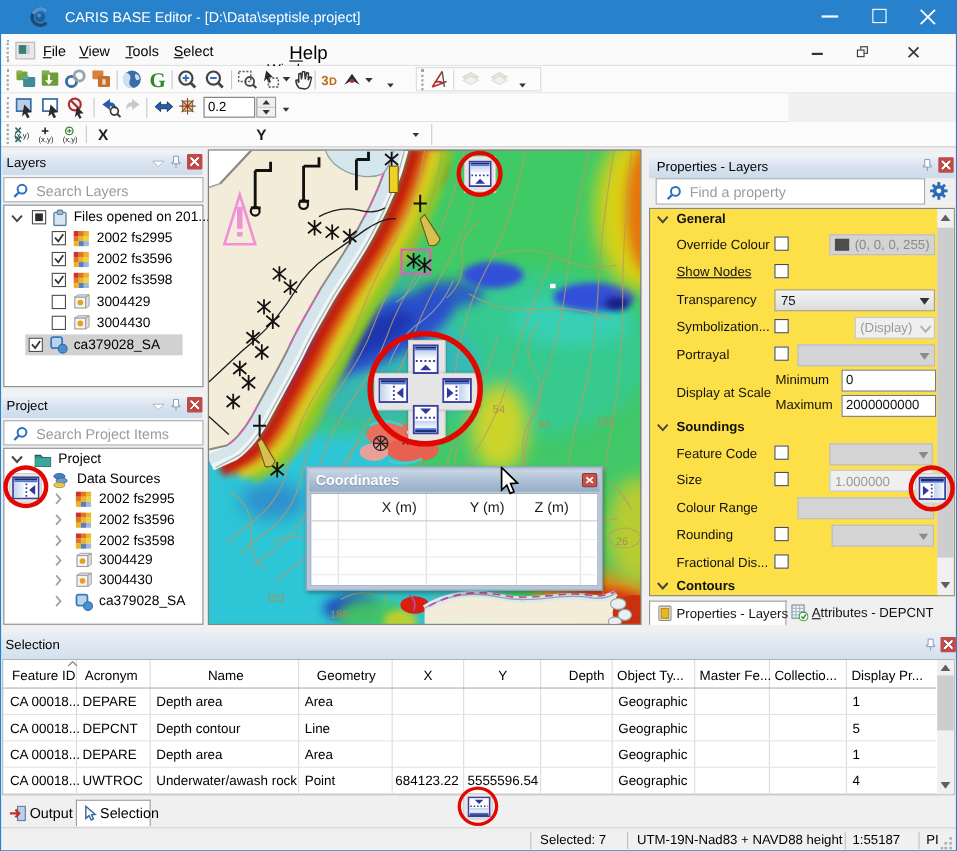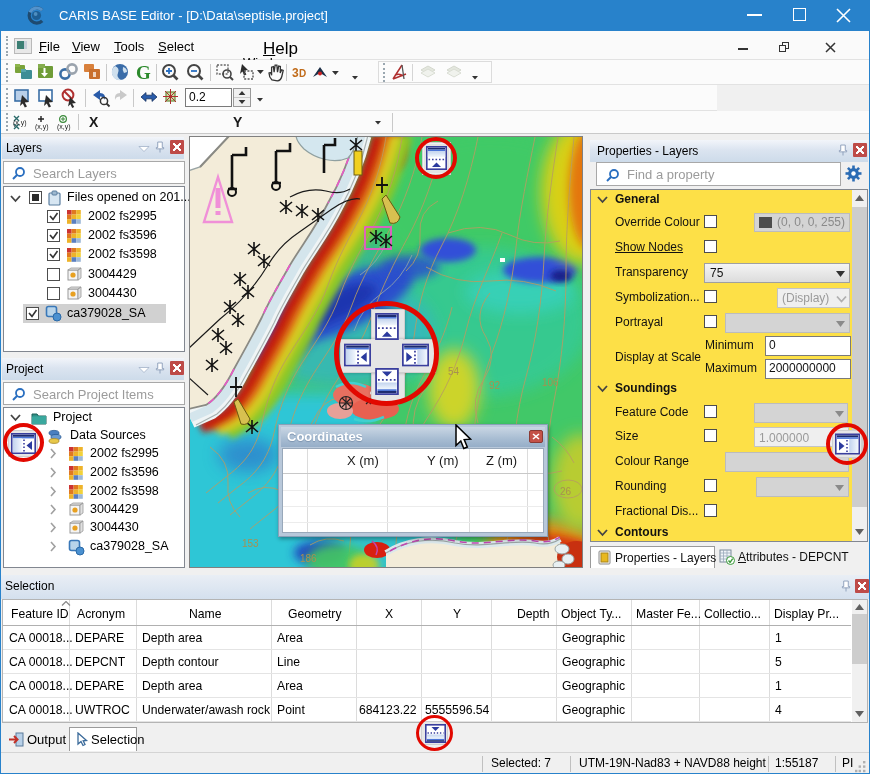--- a/index.html
+++ b/index.html
@@ -903,21 +903,21 @@
  <div class="abs" style="left:6px;top:79px;">CA 00018...</div>
     <div class="abs" style="left:72px;top:79px;">DEPARE</div>
     <div class="abs" style="left:139px;top:79px;">Depth area</div>
     <div class="abs" style="left:274px;top:79px;">Area</div>
     <div class="abs" style="left:559px;top:79px;">Geographic</div>
     <div class="abs" style="left:772px;top:79px;">1</div>
  <div class="abs" style="left:6px;top:103px;">CA 00018...</div>
     <div class="abs" style="left:72px;top:103px;">UWTROC</div>
     <div class="abs" style="left:139px;top:103px;">Underwater/awash rock</div>
     <div class="abs" style="left:274px;top:103px;">Point</div>
-    <div class="abs" style="left:356px;top:103px;width:58px;">684123.22</div>
+    <div class="abs" style="left:356px;top:103px;width:58px;text-align:right;">684123.22</div>
     <div class="abs" style="left:422px;top:103px;width:64px;text-align:right;">5555596.54</div>
     <div class="abs" style="left:559px;top:103px;">Geographic</div>
     <div class="abs" style="left:772px;top:103px;">4</div>
 
  <div class="abs" style="left:849px;top:0;width:15px;height:122px;background:#f0f0f0;">
   <svg class="abs" style="left:3px;top:4px;" width="9" height="7">
         <path d="M4.5 0 L9 6 H0 z" fill="#606060"></path>
       </svg>
   <div class="abs" style="left:0;top:14px;width:15px;height:50px;background:#cdcdcd;"></div>
   <svg class="abs" style="left:3px;top:111px;" width="9" height="7">

